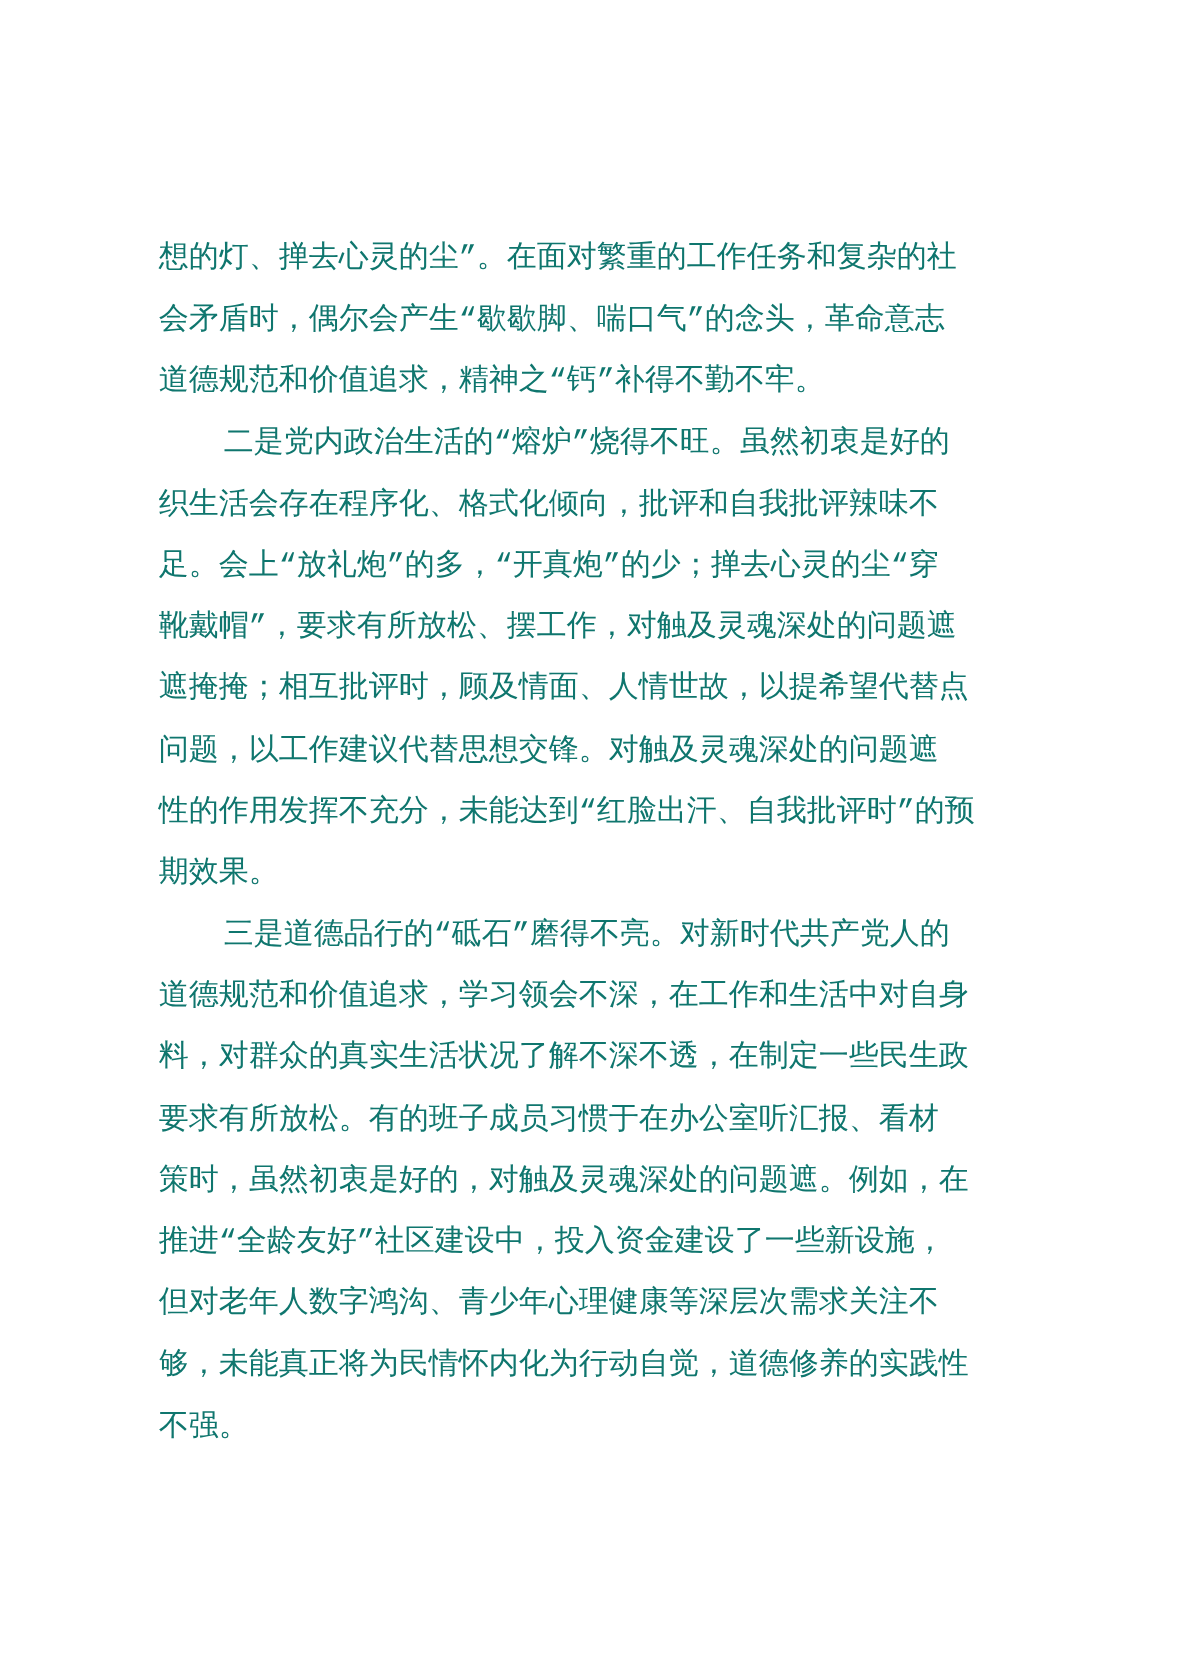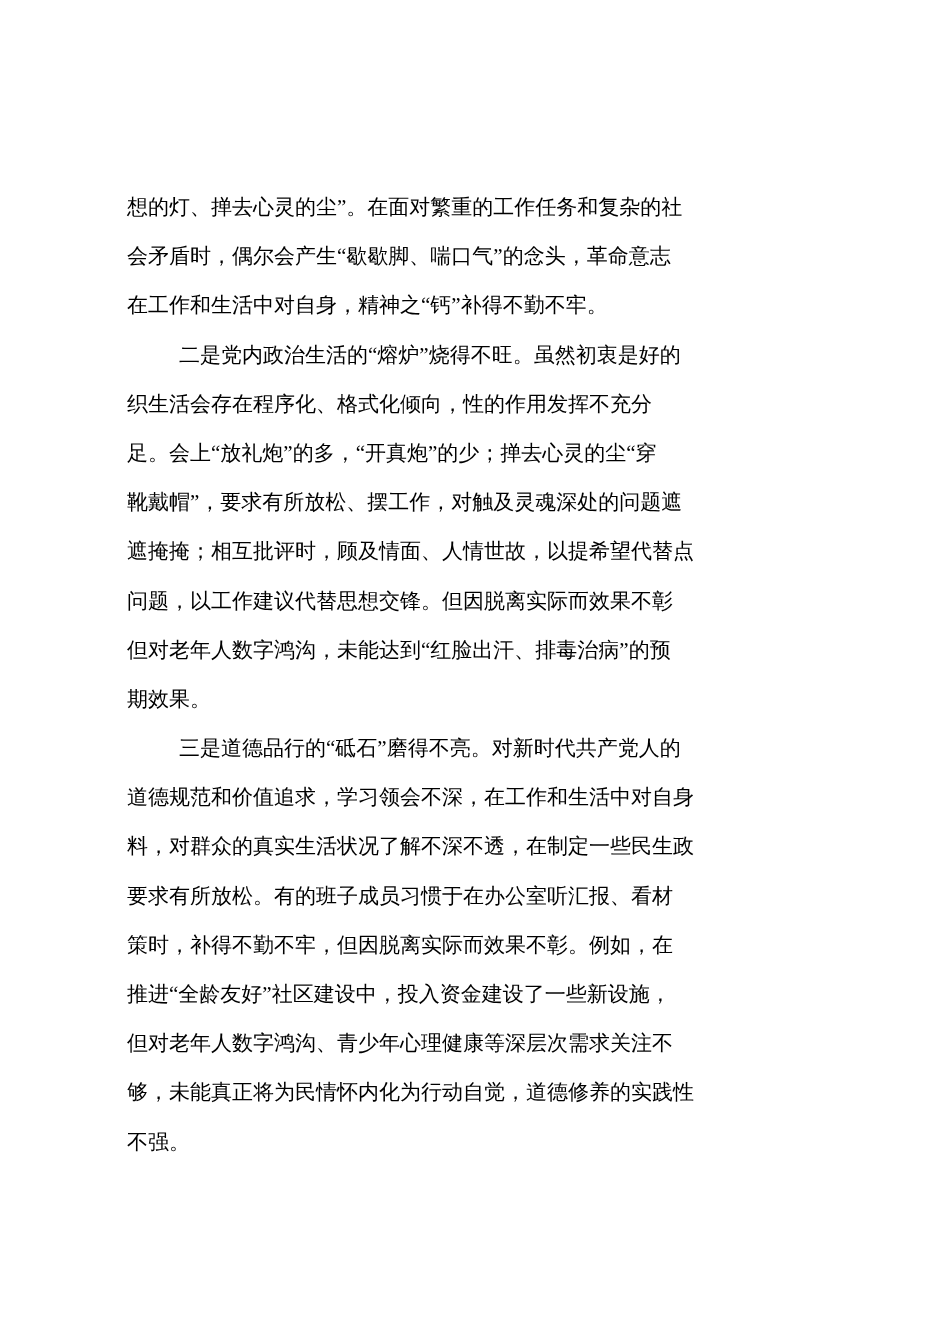--- a/index.html
+++ b/index.html
@@ -13,59 +13,59 @@
       position: relative;
       overflow: hidden;
     }
     .page {
       position: absolute;
       left: 127px;
       top: 183px;
       width: 706px;
     }
     .line {
-      font-family: Liberation Serif, serif;
-      font-size: 21px;
+      font-family: Liberation Mono, monospace;
+      font-size: 24px;
       line-height: 49.2px;
       height: 49.2px;
-      color: #000000;
+      color: #0f766e;
       white-space: nowrap;
       letter-spacing: 0px;
     }
     .indent {
       padding-left: 52px;
     }
   </style>
 </head>
 <body>
 
 <div class="page">
 
   <div class="paragraph">
     <div class="line">想的灯、掸去心灵的尘”。在面对繁重的工作任务和复杂的社</div>
     <div class="line">会矛盾时，偶尔会产生“歇歇脚、喘口气”的念头，革命意志</div>
-    <div class="line">在工作和生活中对自身，精神之“钙”补得不勤不牢。</div>
+    <div class="line">道德规范和价值追求，精神之“钙”补得不勤不牢。</div>
   </div>
 
   <div class="paragraph">
     <div class="line indent">二是党内政治生活的“熔炉”烧得不旺。虽然初衷是好的</div>
-    <div class="line">织生活会存在程序化、格式化倾向，性的作用发挥不充分</div>
+    <div class="line">织生活会存在程序化、格式化倾向，批评和自我批评辣味不</div>
     <div class="line">足。会上“放礼炮”的多，“开真炮”的少；掸去心灵的尘“穿</div>
     <div class="line">靴戴帽”，要求有所放松、摆工作，对触及灵魂深处的问题遮</div>
     <div class="line">遮掩掩；相互批评时，顾及情面、人情世故，以提希望代替点</div>
-    <div class="line">问题，以工作建议代替思想交锋。但因脱离实际而效果不彰</div>
-    <div class="line">但对老年人数字鸿沟，未能达到“红脸出汗、排毒治病”的预</div>
+    <div class="line">问题，以工作建议代替思想交锋。对触及灵魂深处的问题遮</div>
+    <div class="line">性的作用发挥不充分，未能达到“红脸出汗、自我批评时”的预</div>
     <div class="line">期效果。</div>
   </div>
 
   <div class="paragraph">
     <div class="line indent">三是道德品行的“砥石”磨得不亮。对新时代共产党人的</div>
     <div class="line">道德规范和价值追求，学习领会不深，在工作和生活中对自身</div>
     <div class="line">料，对群众的真实生活状况了解不深不透，在制定一些民生政</div>
     <div class="line">要求有所放松。有的班子成员习惯于在办公室听汇报、看材</div>
-    <div class="line">策时，补得不勤不牢，但因脱离实际而效果不彰。例如，在</div>
+    <div class="line">策时，虽然初衷是好的，对触及灵魂深处的问题遮。例如，在</div>
     <div class="line">推进“全龄友好”社区建设中，投入资金建设了一些新设施，</div>
     <div class="line">但对老年人数字鸿沟、青少年心理健康等深层次需求关注不</div>
     <div class="line">够，未能真正将为民情怀内化为行动自觉，道德修养的实践性</div>
     <div class="line">不强。</div>
   </div>
 
 </div>
 
 </body></html>

